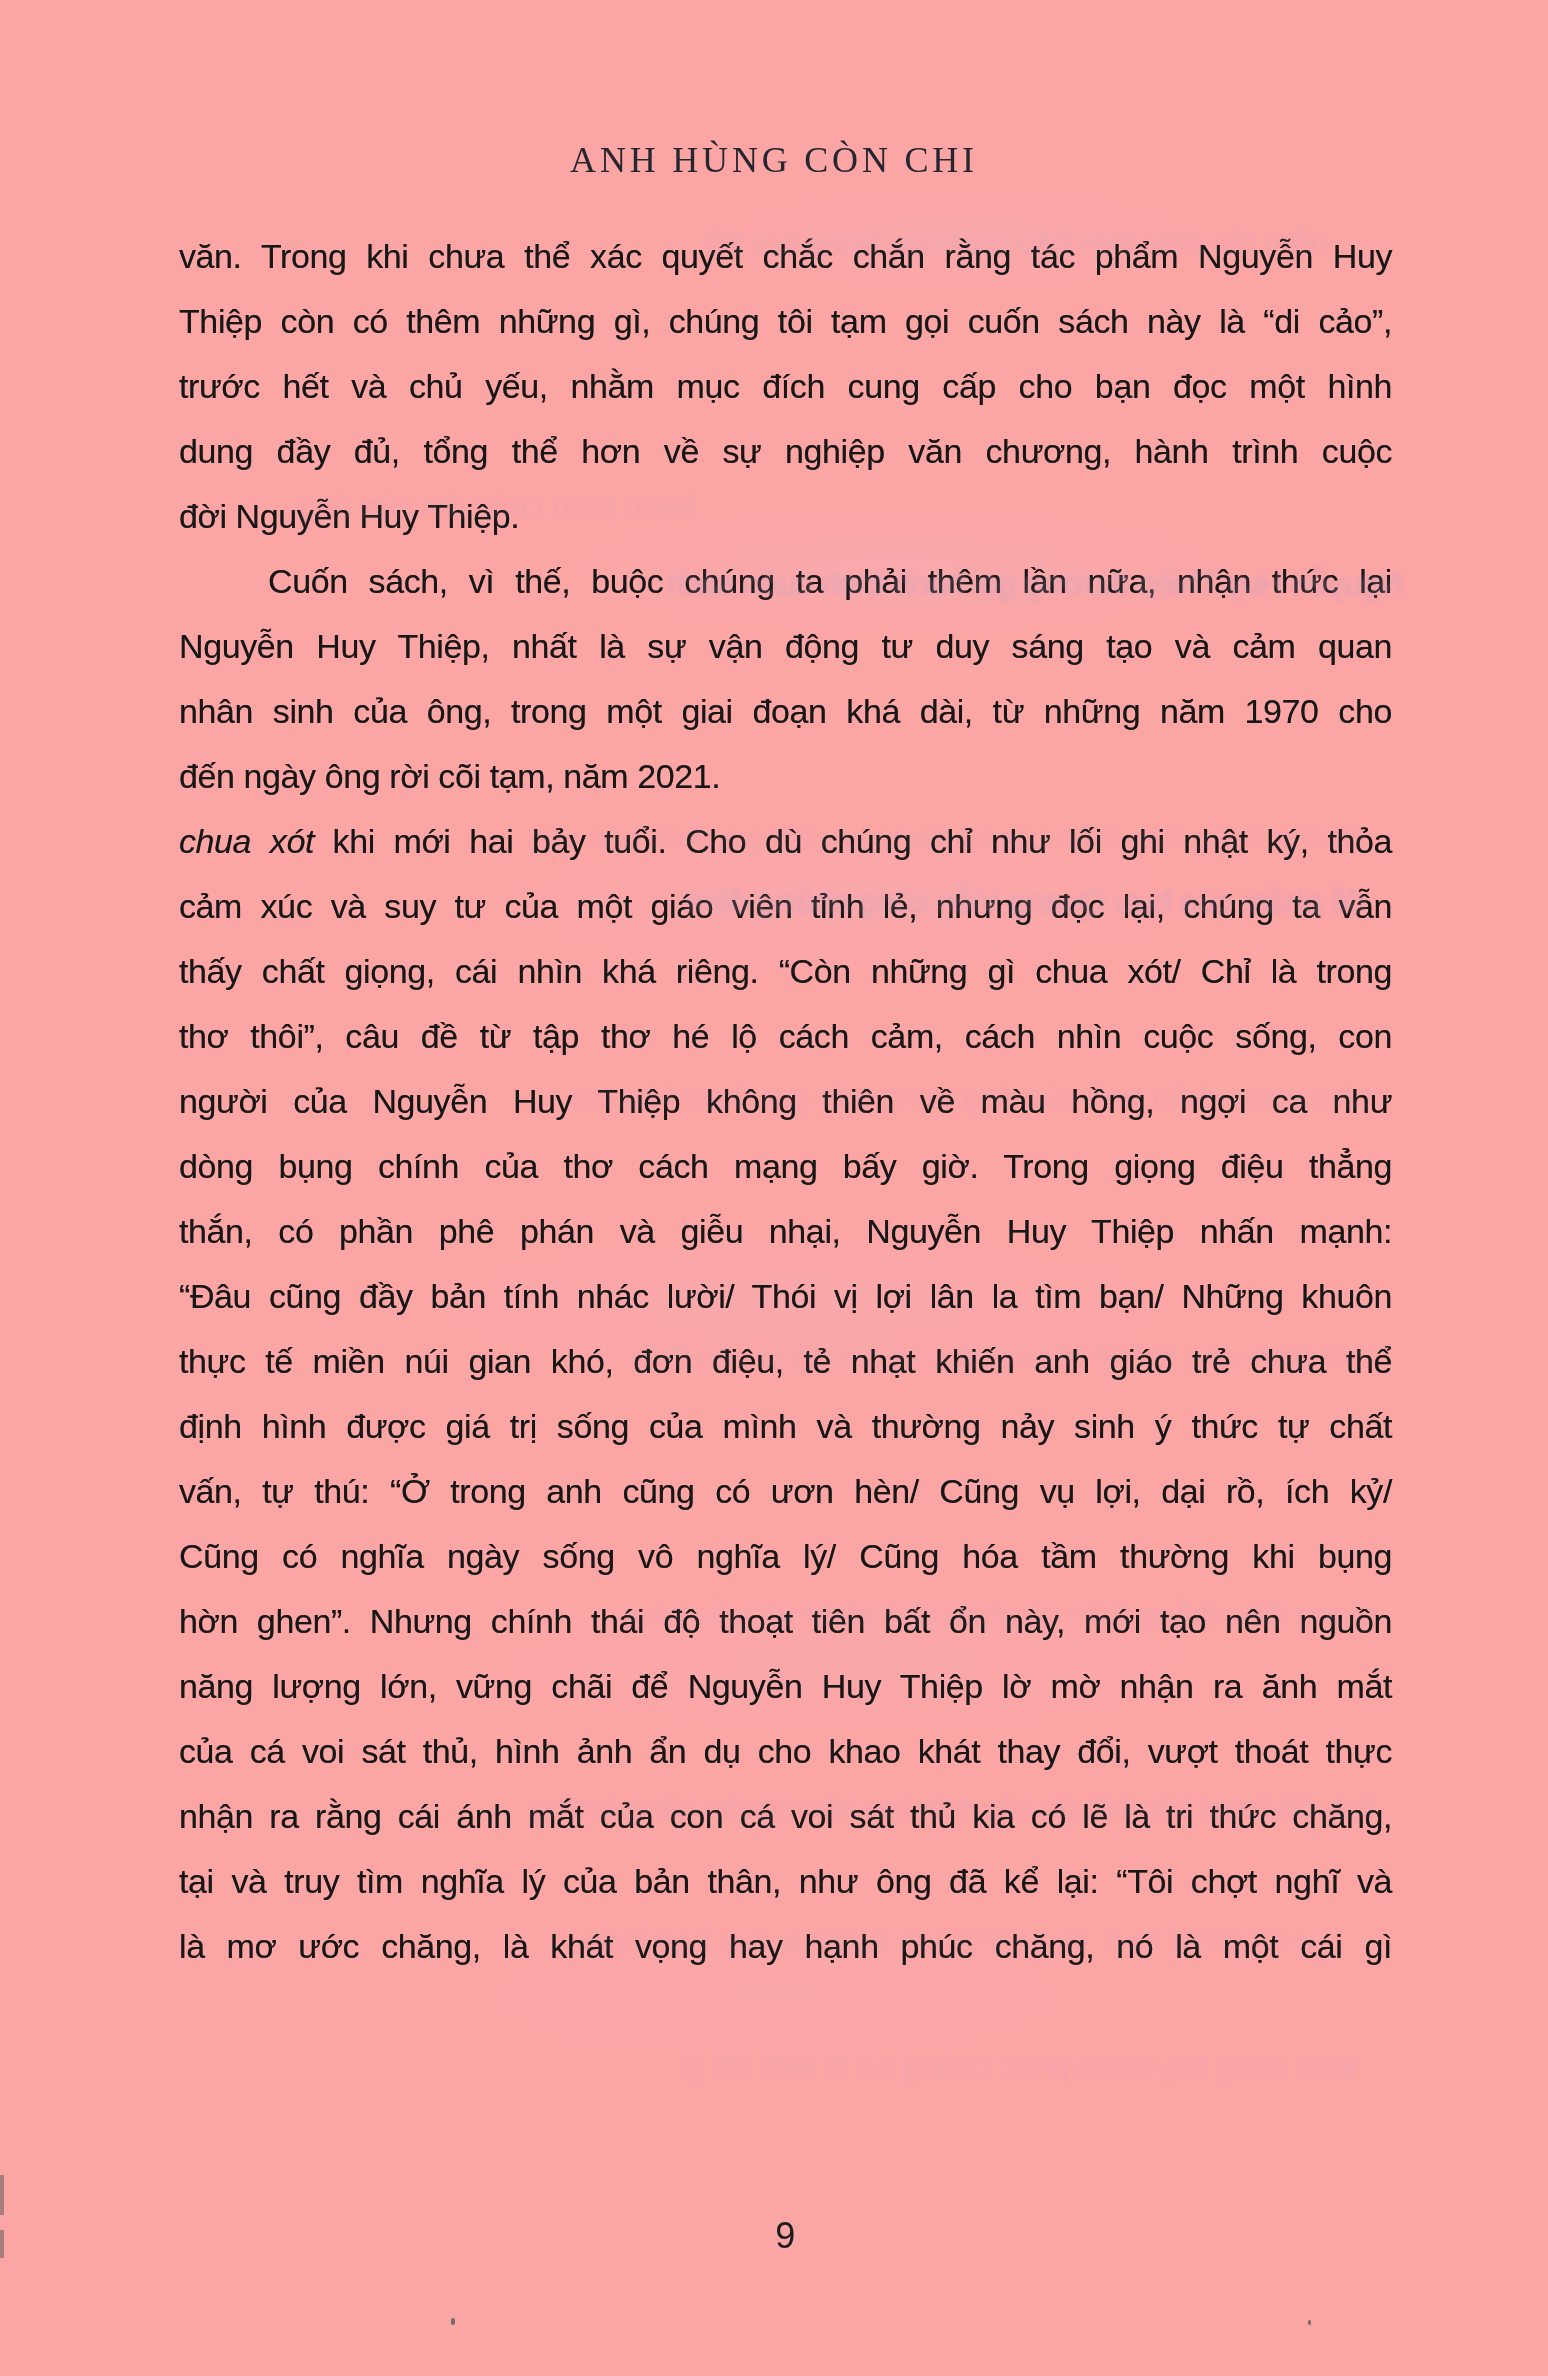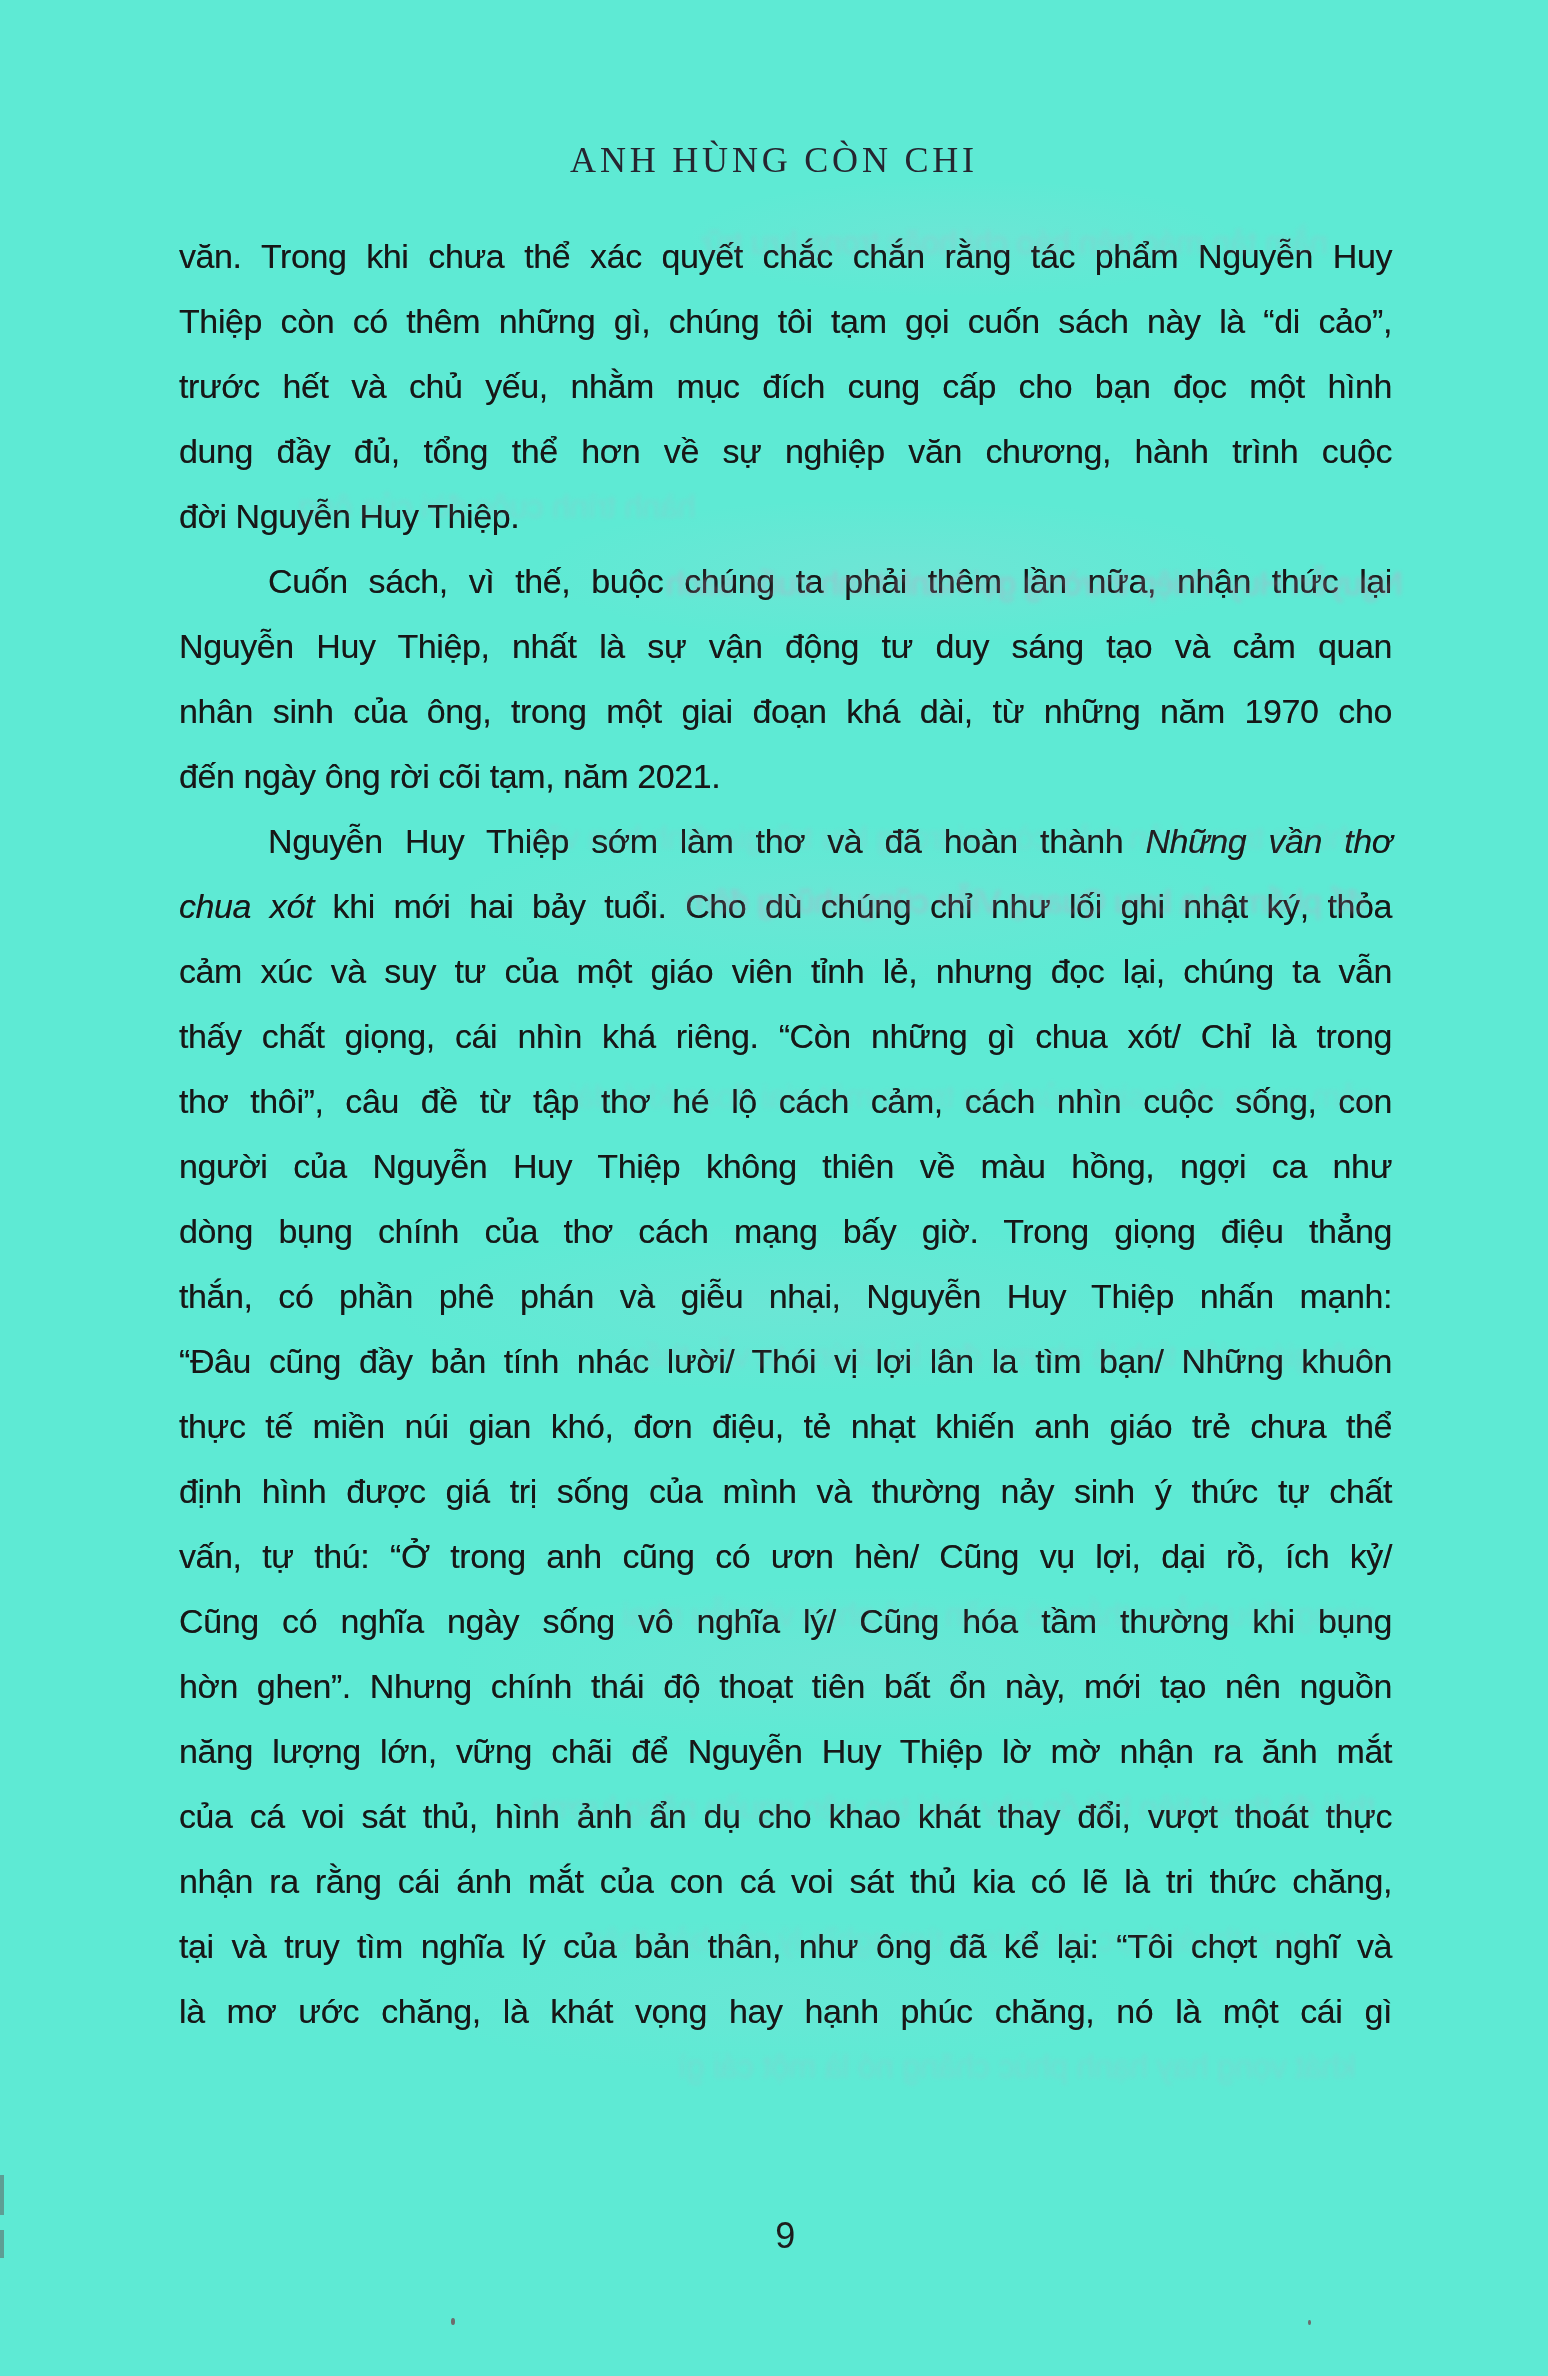--- a/index.html
+++ b/index.html
@@ -1,18 +1,18 @@
 <!DOCTYPE html>
 <html lang="vi" style="font-size:15px"><head>
 <meta charset="utf-8">
 <style>
   html,body{margin:0;padding:0;background:#9a9a9a;}
   .page{
     position:relative;width:1548px;height:2377px;margin:0 auto;
-    background:#5eead4;overflow:hidden;
+    background:#fca5a5;overflow:hidden;
     font-family:"Liberation Sans","DejaVu Sans",sans-serif;
   }
   
   .page::before{
     content:"";position:absolute;inset:0;pointer-events:none;
     background:
       radial-gradient(395px 85px at 62% 10%,rgba(226,195,222,.10),transparent 70%),
       radial-gradient(527px 104px at 58% 24%,rgba(226,195,222,.12),transparent 70%),
       radial-gradient(584px 113px at 55% 38%,rgba(226,195,222,.09),transparent 70%),
       radial-gradient(603px 122px at 52% 55%,rgba(226,195,222,.10),transparent 70%),
@@ -62,21 +62,20 @@
 
       <div class="line"><span>văn. Trong khi chưa thể xác quyết chắc chắn rằng tác phẩm Nguyễn Huy</span></div>
       <div class="line"><span>Thiệp còn có thêm những gì, chúng tôi tạm gọi cuốn sách này là “di cảo”,</span></div>
       <div class="line"><span>trước hết và chủ yếu, nhằm mục đích cung cấp cho bạn đọc một hình</span></div>
       <div class="line"><span>dung đầy đủ, tổng thể hơn về sự nghiệp văn chương, hành trình cuộc</span></div>
       <div class="line end"><span>đời Nguyễn Huy Thiệp.</span></div>
       <div class="line indent"><span>Cuốn sách, vì thế, buộc chúng ta phải thêm lần nữa, nhận thức lại</span></div>
       <div class="line"><span>Nguyễn Huy Thiệp, nhất là sự vận động tư duy sáng tạo và cảm quan</span></div>
       <div class="line"><span>nhân sinh của ông, trong một giai đoạn khá dài, từ những năm 1970 cho</span></div>
       <div class="line end"><span>đến ngày ông rời cõi tạm, năm 2021.</span></div>
-      <div class="line indent"><span>Nguyễn Huy Thiệp sớm làm thơ và đã hoàn thành </span><i>Những vần thơ</i></div>
       <div class="line"><i>chua xót</i><span> khi mới hai bảy tuổi. Cho dù chúng chỉ như lối ghi nhật ký, thỏa</span></div>
       <div class="line"><span>cảm xúc và suy tư của một giáo viên tỉnh lẻ, nhưng đọc lại, chúng ta vẫn</span></div>
       <div class="line"><span>thấy chất giọng, cái nhìn khá riêng. “Còn những gì chua xót/ Chỉ là trong</span></div>
       <div class="line"><span>thơ thôi”, câu đề từ tập thơ hé lộ cách cảm, cách nhìn cuộc sống, con</span></div>
       <div class="line"><span>người của Nguyễn Huy Thiệp không thiên về màu hồng, ngợi ca như</span></div>
       <div class="line"><span>dòng bụng chính của thơ cách mạng bấy giờ. Trong giọng điệu thẳng</span></div>
       <div class="line"><span>thắn, có phần phê phán và giễu nhại, Nguyễn Huy Thiệp nhấn mạnh:</span></div>
       <div class="line"><span>“Đâu cũng đầy bản tính nhác lười/ Thói vị lợi lân la tìm bạn/ Những khuôn</span></div>
       <div class="line"><span>thực tế miền núi gian khó, đơn điệu, tẻ nhạt khiến anh giáo trẻ chưa thể</span></div>
       <div class="line"><span>định hình được giá trị sống của mình và thường nảy sinh ý thức tự chất</span></div>

